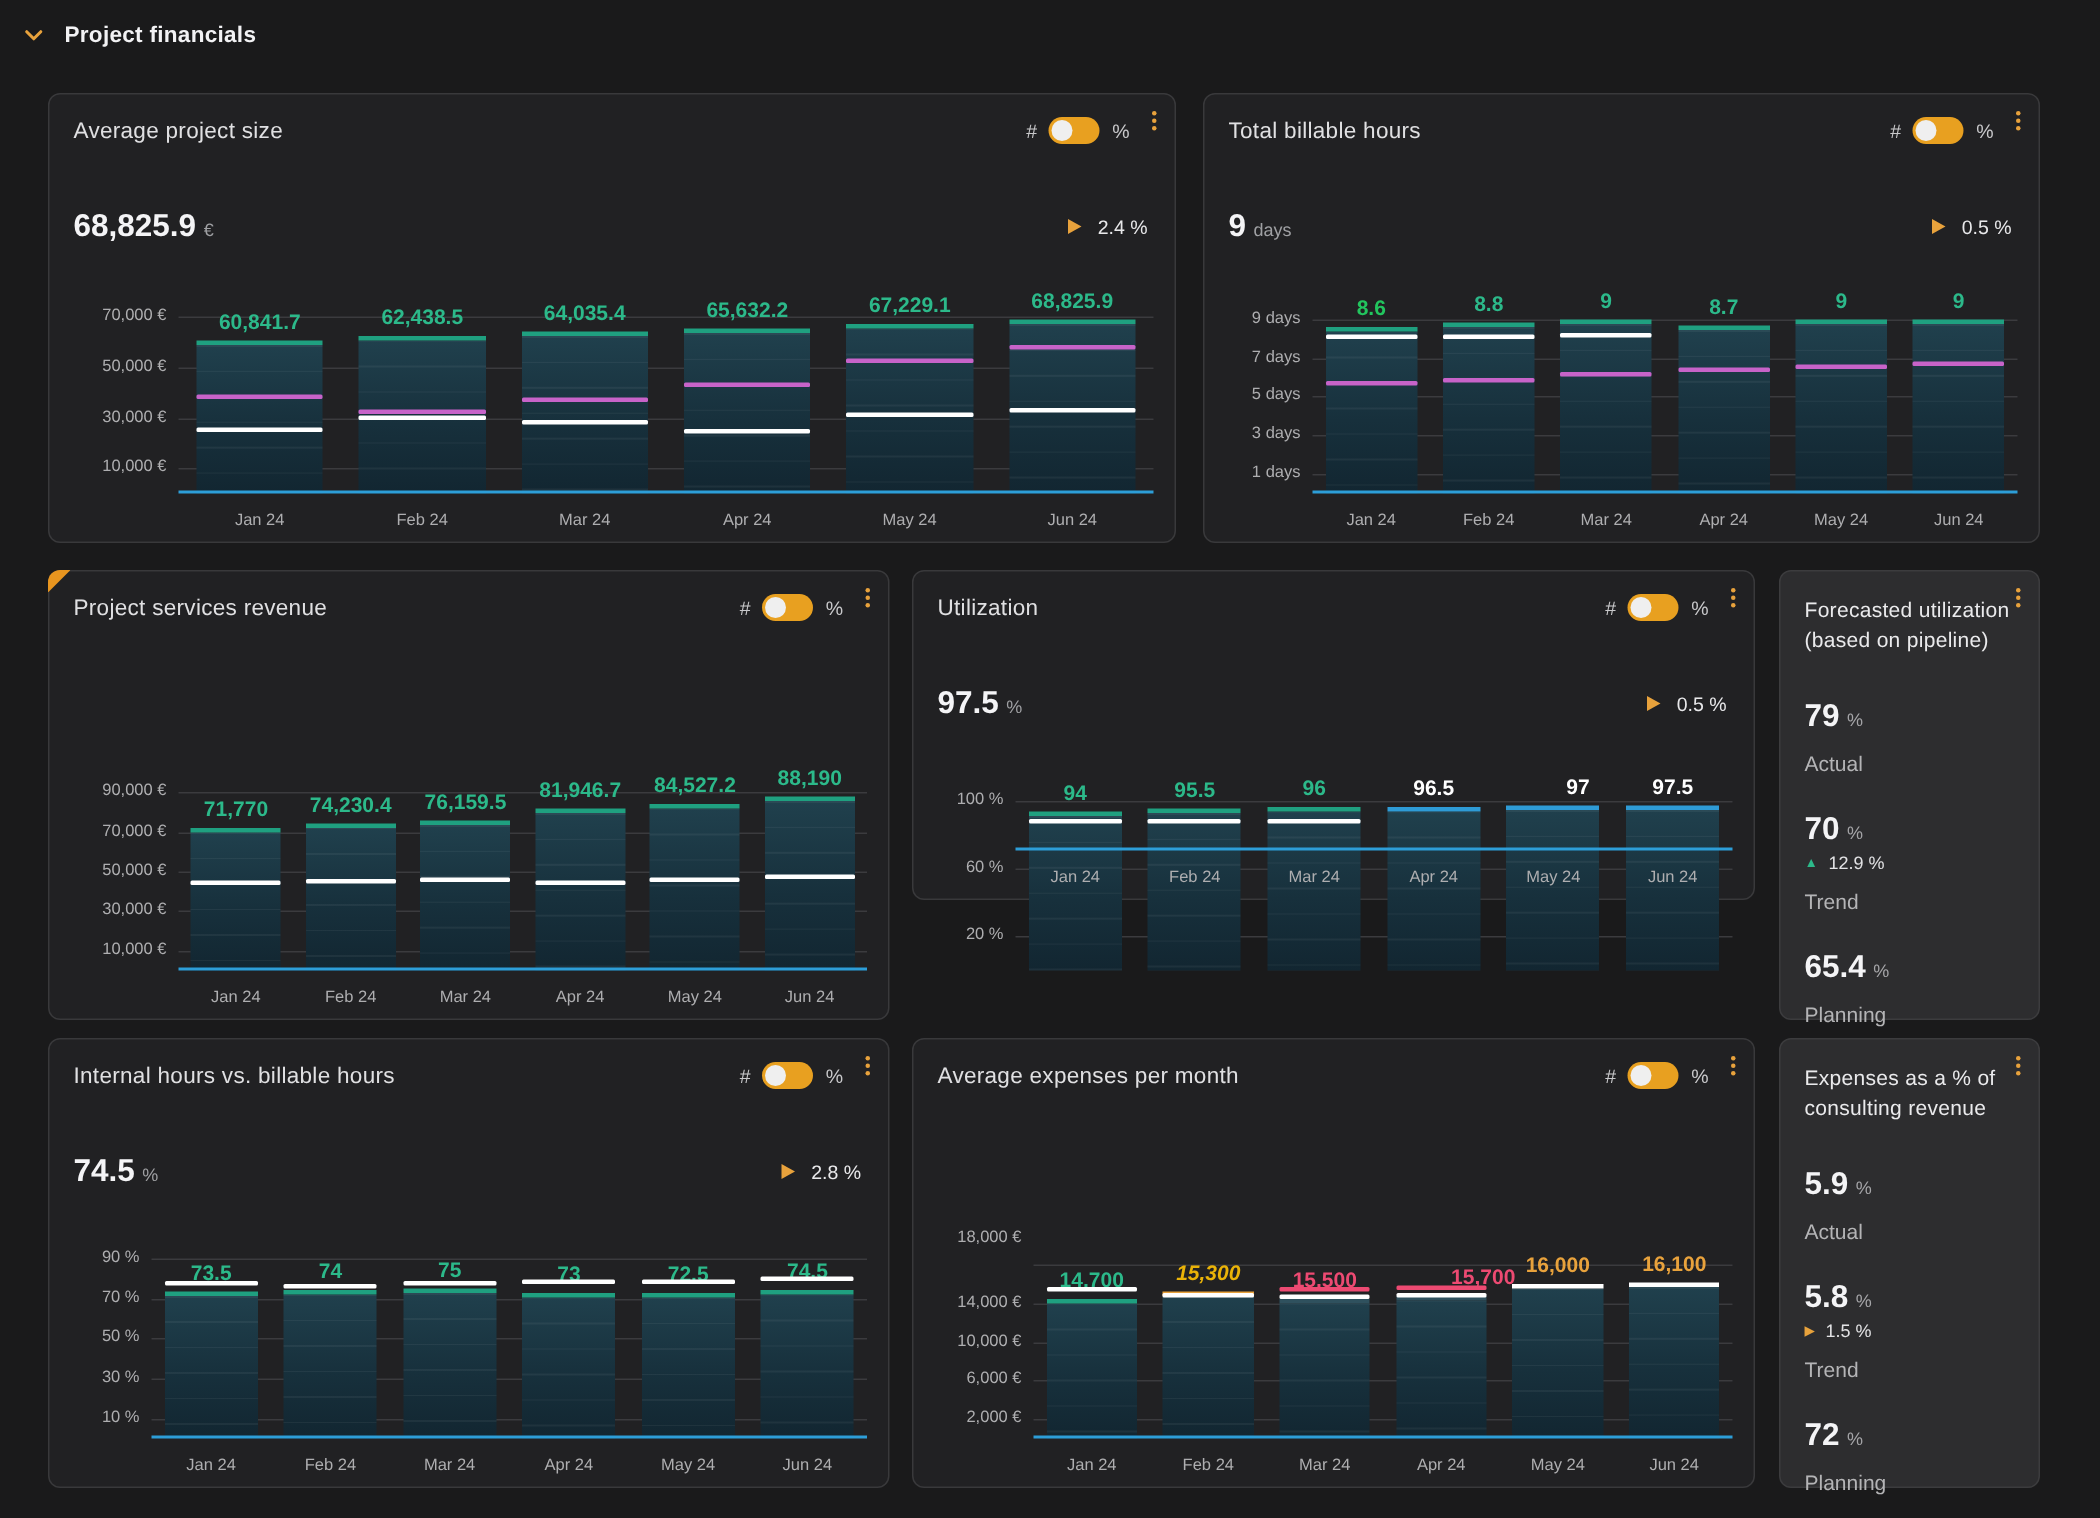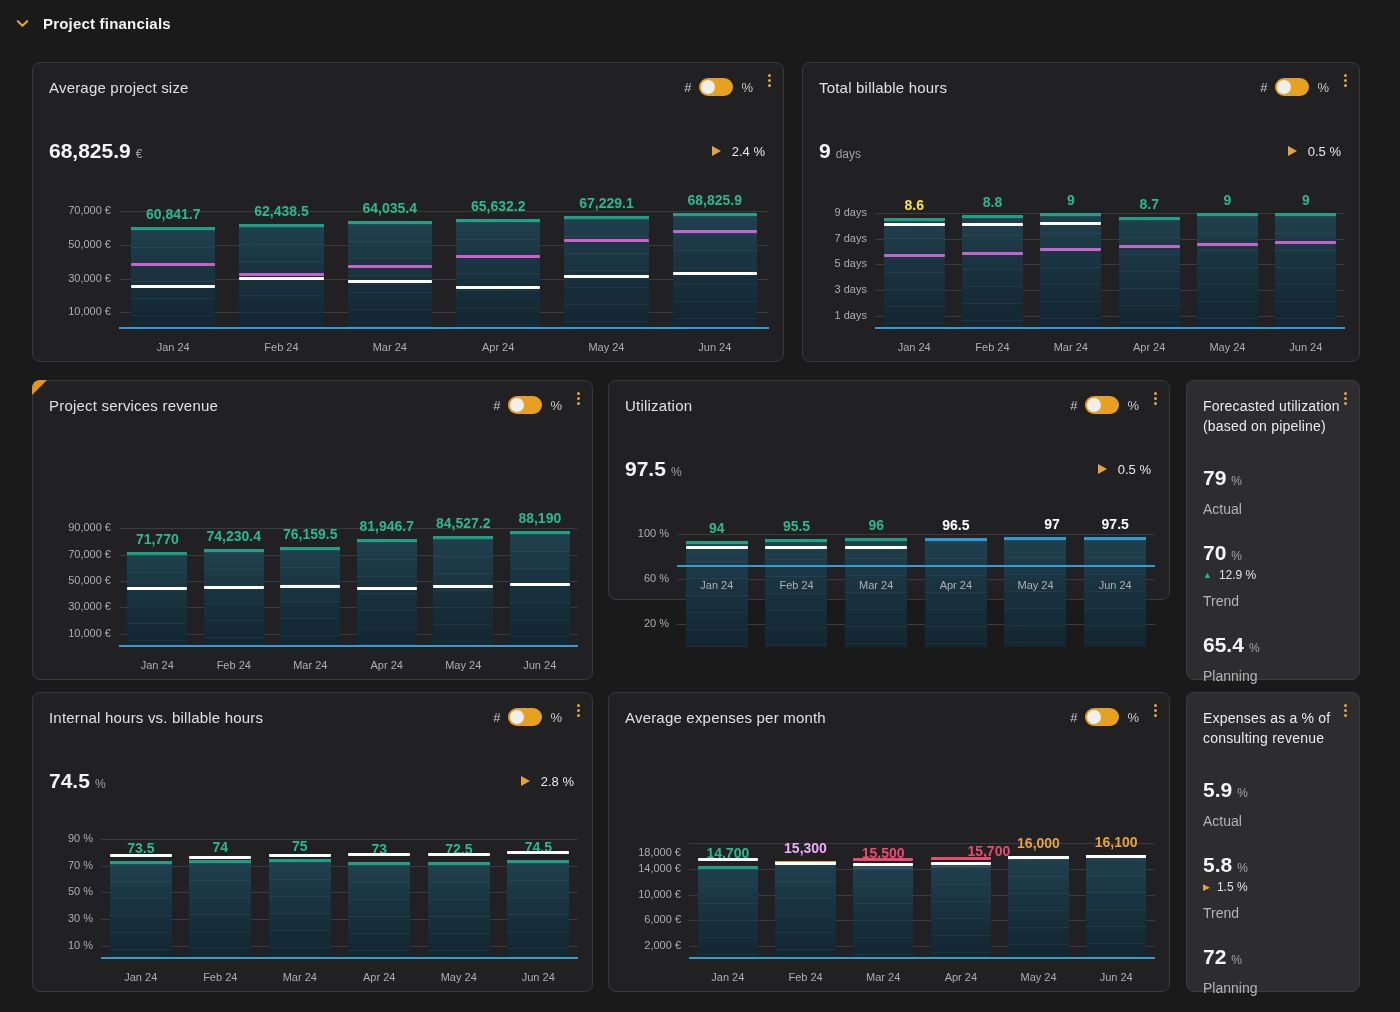--- a/index.html
+++ b/index.html
@@ -151,21 +151,21 @@
   </div>
   <div class="chart">
       <div class="plot" style="left: 56px;">
         <div class="gridline" style="top: 11.6px;"></div>
         <div class="gridline" style="top: 37.5px;"></div>
         <div class="gridline" style="top: 63.4px;"></div>
         <div class="gridline" style="top: 89.2px;"></div>
         <div class="gridline" style="top: 115.1px;"></div>
         <div class="bar" style="left: 8.6px; width: 61.1px; top: 19.8px; height: 108.2px;"></div>
         <div class="bar-top" style="left: 8.6px; width: 61.1px; top: 16.8px; background: rgb(31, 160, 128);"></div>
-        <div class="dlabel" style="left: 39.2px; top: -4.2px; color: #fde047;">8.6</div>
+        <div class="dlabel" style="left: 39.2px; top: -4.2px; color: #22c55e;">8.6</div>
         <div class="bar" style="left: 86.9px; width: 61.1px; top: 17.2px; height: 110.8px;"></div>
         <div class="bar-top" style="left: 86.9px; width: 61.1px; top: 14.2px; background: rgb(31, 160, 128);"></div>
         <div class="dlabel" style="left: 117.5px; top: -6.8px; color: rgb(44, 185, 138);">8.8</div>
         <div class="bar" style="left: 165.3px; width: 61.1px; top: 14.6px; height: 113.4px;"></div>
         <div class="bar-top" style="left: 165.3px; width: 61.1px; top: 11.6px; background: rgb(31, 160, 128);"></div>
         <div class="dlabel" style="left: 195.8px; top: -9.4px; color: rgb(44, 185, 138);">9</div>
         <div class="bar" style="left: 243.6px; width: 61.1px; top: 18.5px; height: 109.5px;"></div>
         <div class="bar-top" style="left: 243.6px; width: 61.1px; top: 15.5px; background: rgb(31, 160, 128);"></div>
         <div class="dlabel" style="left: 274.2px; top: -5.5px; color: rgb(44, 185, 138);">8.7</div>
         <div class="bar" style="left: 321.9px; width: 61.1px; top: 14.6px; height: 113.4px;"></div>
@@ -434,42 +434,42 @@
         <div class="gridline" style="top: 12.2px;"></div>
         <div class="gridline" style="top: 37.9px;"></div>
         <div class="gridline" style="top: 63.7px;"></div>
         <div class="gridline" style="top: 89.4px;"></div>
         <div class="gridline" style="top: 115.1px;"></div>
         <div class="bar" style="left: 8.5px; width: 60.6px; top: 37.7px; height: 90.3px;"></div>
         <div class="bar-top" style="left: 8.5px; width: 60.6px; top: 34.7px; background: rgb(31, 160, 128);"></div>
         <div class="dlabel" style="left: 38.8px; top: 13.7px; color: rgb(44, 185, 138);">14,700</div>
         <div class="bar" style="left: 86.2px; width: 60.6px; top: 33.2px; height: 94.8px;"></div>
         <div class="bar-top" style="left: 86.2px; width: 60.6px; top: 30.2px; background: rgb(232, 162, 60);"></div>
-        <div class="dlabel" style="left: 116.5px; top: 9.2px; color: #f0abfc;">15,300</div>
+        <div class="dlabel" style="left: 116.5px; top: 9.2px; color: #eab308; font-style: italic;">15,300</div>
         <div class="bar" style="left: 163.9px; width: 60.6px; top: 37.7px; height: 90.3px;"></div>
         <div class="bar-top" style="left: 163.9px; width: 60.6px; top: 34.7px; background: rgb(47, 81, 94);"></div>
         <div class="dlabel" style="left: 194.2px; top: 13.7px; color: rgb(237, 74, 114);">15,500</div>
         <div class="bar" style="left: 241.5px; width: 60.6px; top: 36.4px; height: 91.6px;"></div>
         <div class="bar-top" style="left: 241.5px; width: 60.6px; top: 33.4px; background: rgb(47, 81, 94);"></div>
         <div class="dlabel" style="left: 271.8px; top: 12.4px; color: rgb(237, 74, 114); margin-left: 28px;">15,700</div>
         <div class="bar" style="left: 319.2px; width: 60.6px; top: 28.1px; height: 99.9px;"></div>
         <div class="bar-top" style="left: 319.2px; width: 60.6px; top: 25.1px; background: rgb(255, 255, 255);"></div>
         <div class="dlabel" style="left: 349.5px; top: 4.1px; color: rgb(232, 162, 60);">16,000</div>
         <div class="bar" style="left: 396.9px; width: 60.6px; top: 27.4px; height: 100.6px;"></div>
         <div class="bar-top" style="left: 396.9px; width: 60.6px; top: 24.4px; background: rgb(255, 255, 255);"></div>
         <div class="dlabel" style="left: 427.2px; top: 3.4px; color: rgb(232, 162, 60);">16,100</div>
         <div class="marker" style="left: 8.5px; width: 60.6px; top: 27.3px; background: rgb(255, 255, 255);"></div>
         <div class="marker" style="left: 86.2px; width: 60.6px; top: 30.5px; background: rgb(255, 255, 255);"></div>
         <div class="marker" style="left: 163.9px; width: 60.6px; top: 31.8px; background: rgb(255, 255, 255);"></div>
         <div class="marker" style="left: 241.5px; width: 60.6px; top: 30.8px; background: rgb(255, 255, 255);"></div>
         <div class="marker" style="left: 163.9px; width: 60.6px; top: 27.3px; background: rgb(237, 74, 114);"></div>
         <div class="marker" style="left: 241.5px; width: 60.6px; top: 26px; background: rgb(237, 74, 114);"></div>
         <div class="baseline"></div>
       </div>
-      <div class="ytick" style="top: 37px; width: 56px;">18,000 €</div>
+      <div class="ytick" style="top: 10px; width: 56px;">18,000 €</div>
       <div class="ytick" style="top: 52.9px; width: 56px;">14,000 €</div>
       <div class="ytick" style="top: 78.7px; width: 56px;">10,000 €</div>
       <div class="ytick" style="top: 104.4px; width: 56px;">6,000 €</div>
       <div class="ytick" style="top: 130.1px; width: 56px;">2,000 €</div>
       <div class="xlabel" style="left: 64px; width: 77.7px;">Jan 24</div>
       <div class="xlabel" style="left: 141.7px; width: 77.7px;">Feb 24</div>
       <div class="xlabel" style="left: 219.3px; width: 77.7px;">Mar 24</div>
       <div class="xlabel" style="left: 297px; width: 77.7px;">Apr 24</div>
       <div class="xlabel" style="left: 374.7px; width: 77.7px;">May 24</div>
       <div class="xlabel" style="left: 452.3px; width: 77.7px;">Jun 24</div>

